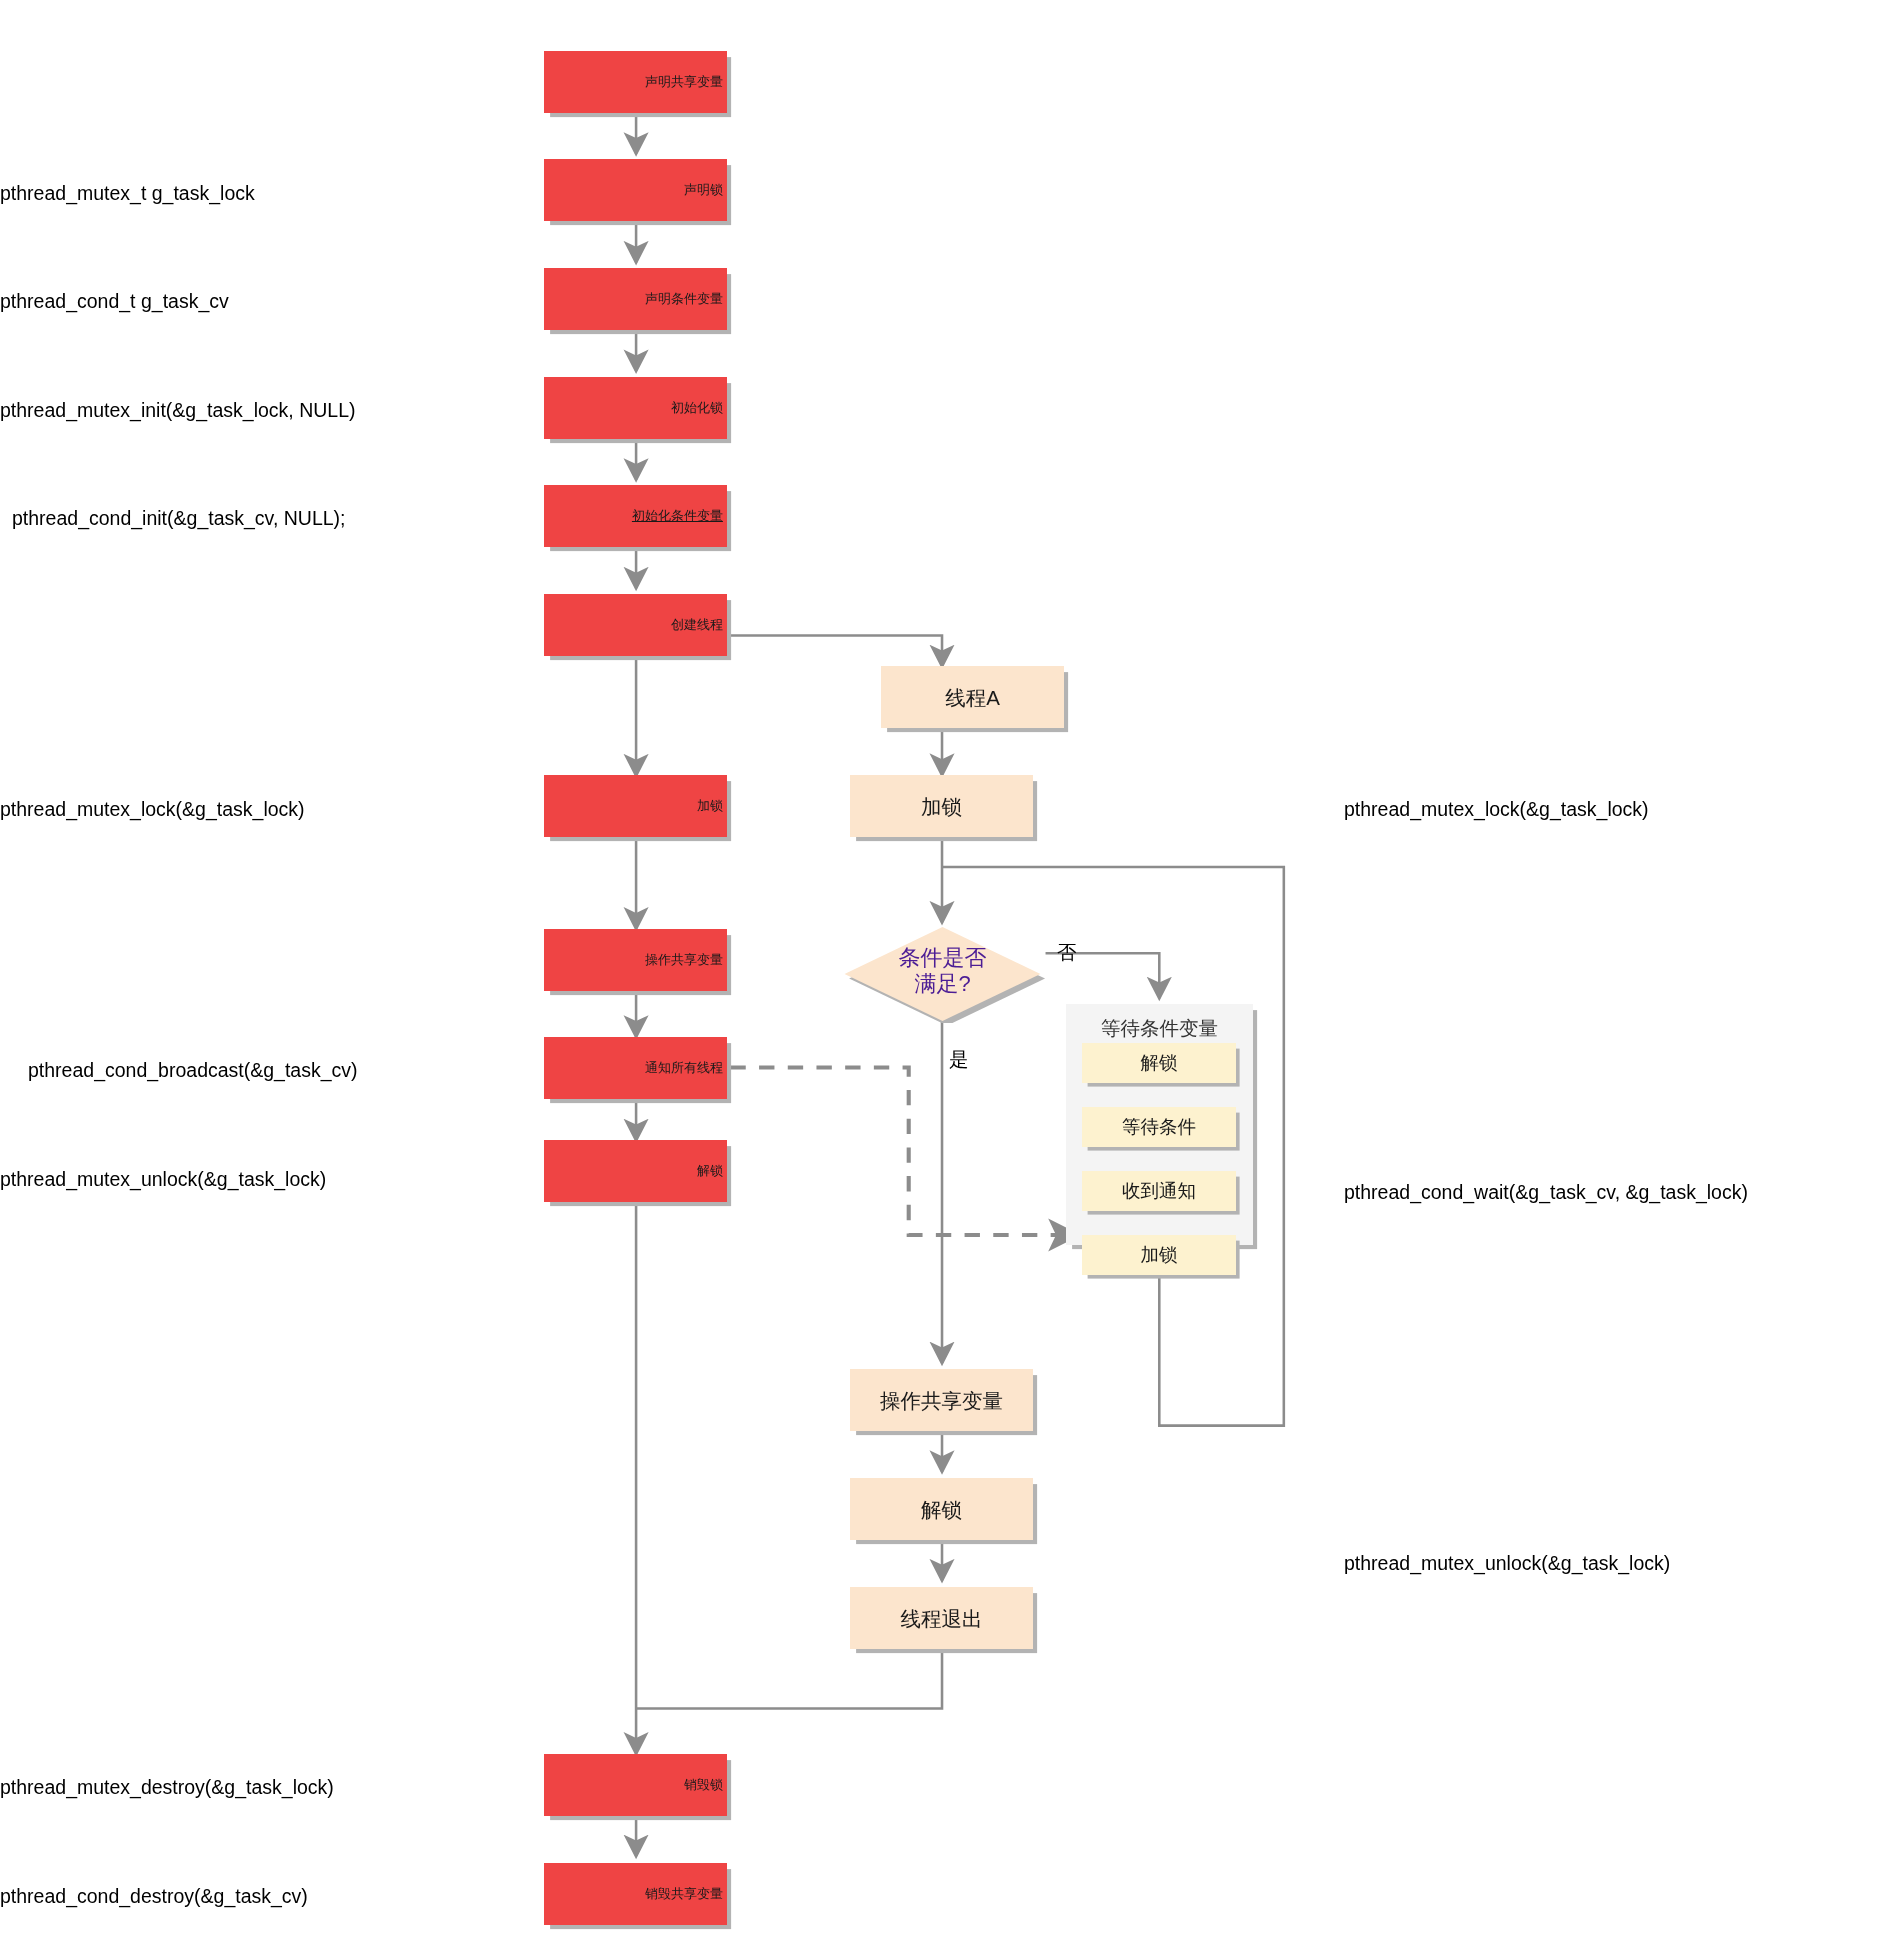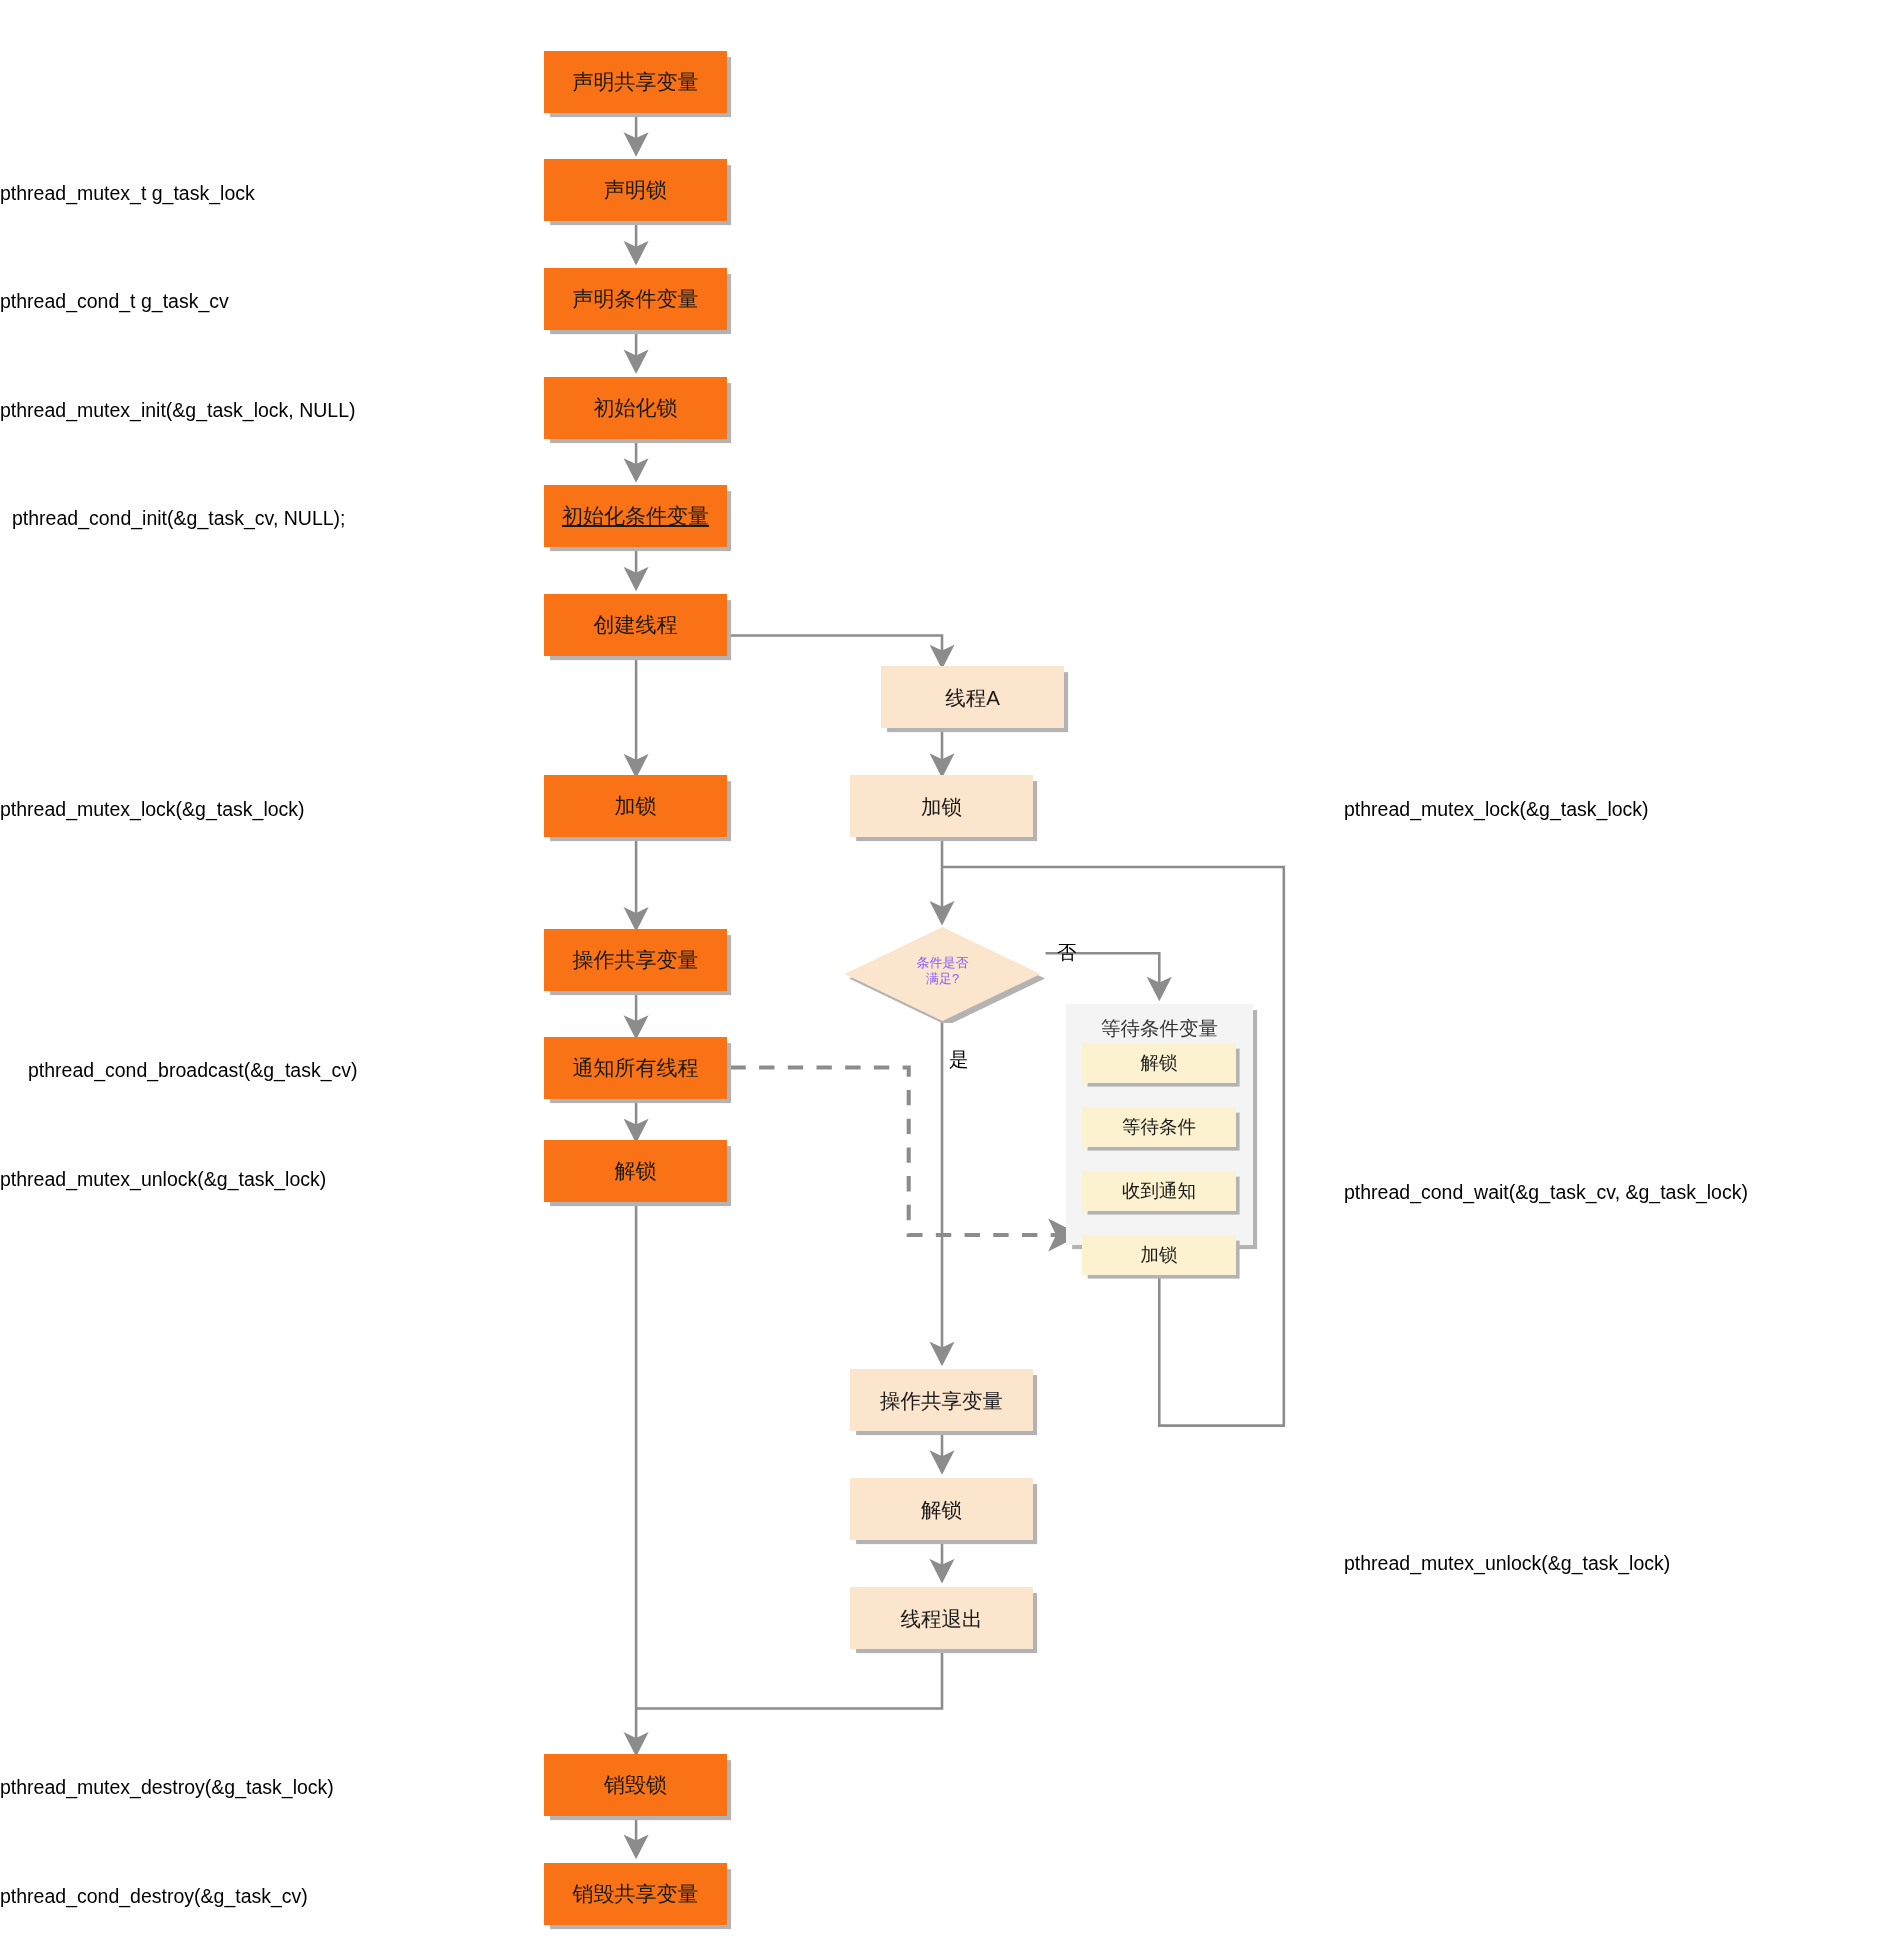--- a/index.html
+++ b/index.html
@@ -5,33 +5,33 @@
   html,body{margin:0;padding:0;background:#ffffff;}
   body{font-family:"Liberation Sans","DejaVu Sans",sans-serif;}
   #page{position:relative;width:1903px;height:1955px;background:#fff;overflow:hidden;}
   svg.layer{position:absolute;left:0;top:0;width:1903px;height:1955px;overflow:visible;}
 
   
   .node{position:absolute;box-sizing:border-box;display:flex;align-items:center;justify-content:center;
         text-align:center;line-height:1.22;color:#1a1a1a;}
   .node .lbl{display:block;width:100%;padding:0 4.1px;}
 
-  .n-gray{background:#f97316;box-shadow:5.1px 5.1px 0 -1px #b3b3b3;font-size:21px;}
+  .n-gray{background:#ef4444;box-shadow:5.1px 5.1px 0 -1px #b3b3b3;font-size:13px;text-align:right;}
   .n-orange{background:#fce5cd;box-shadow:5.1px 5.1px 0 -1px #b3b3b3;font-size:20.5px;}
   .n-yellow{background:#fdf2cf;box-shadow:4.6px 4.6px 0 -1px #b3b3b3;font-size:18.5px;}
 
   
   .group-box{position:absolute;background:#f4f4f4;box-shadow:5.1px 5.1px 0 -1px #b3b3b3;box-sizing:border-box;}
   .group-title{position:absolute;width:100%;text-align:center;font-size:19.5px;color:#333;}
 
   
   .diamond-wrap{position:absolute;}
   .diamond-text{position:absolute;left:0;top:0;width:100%;height:100%;
       display:flex;align-items:center;justify-content:center;text-align:center;
-      font-size:13px;color:#8b5cf6;line-height:1.18;}
+      font-size:22px;color:#4c1d95;line-height:1.18;}
 
   
   .side-label{position:absolute;font-size:19.5px;color:#000;white-space:nowrap;}
   .side-left{text-align:left;transform:translateY(-50%);}
   .side-right{text-align:left;transform:translateY(-50%);}
 
   
   .edge-label{position:absolute;font-size:19.5px;color:#000;background:transparent;white-space:nowrap;}
 </style>
 </head>

